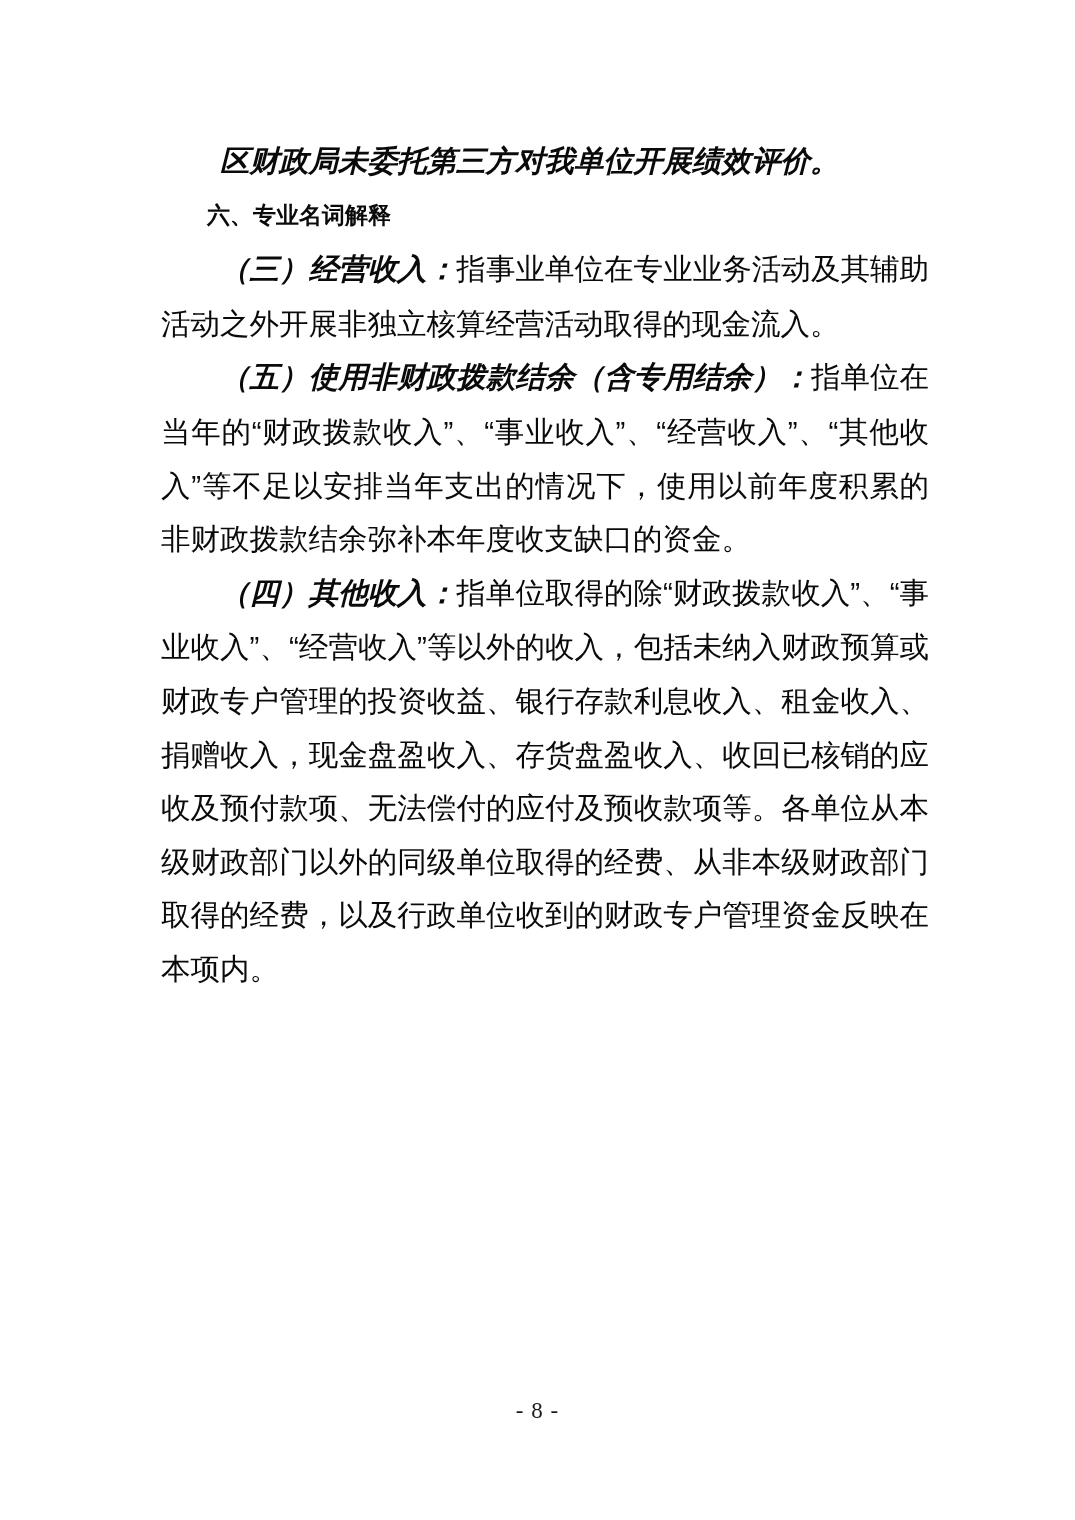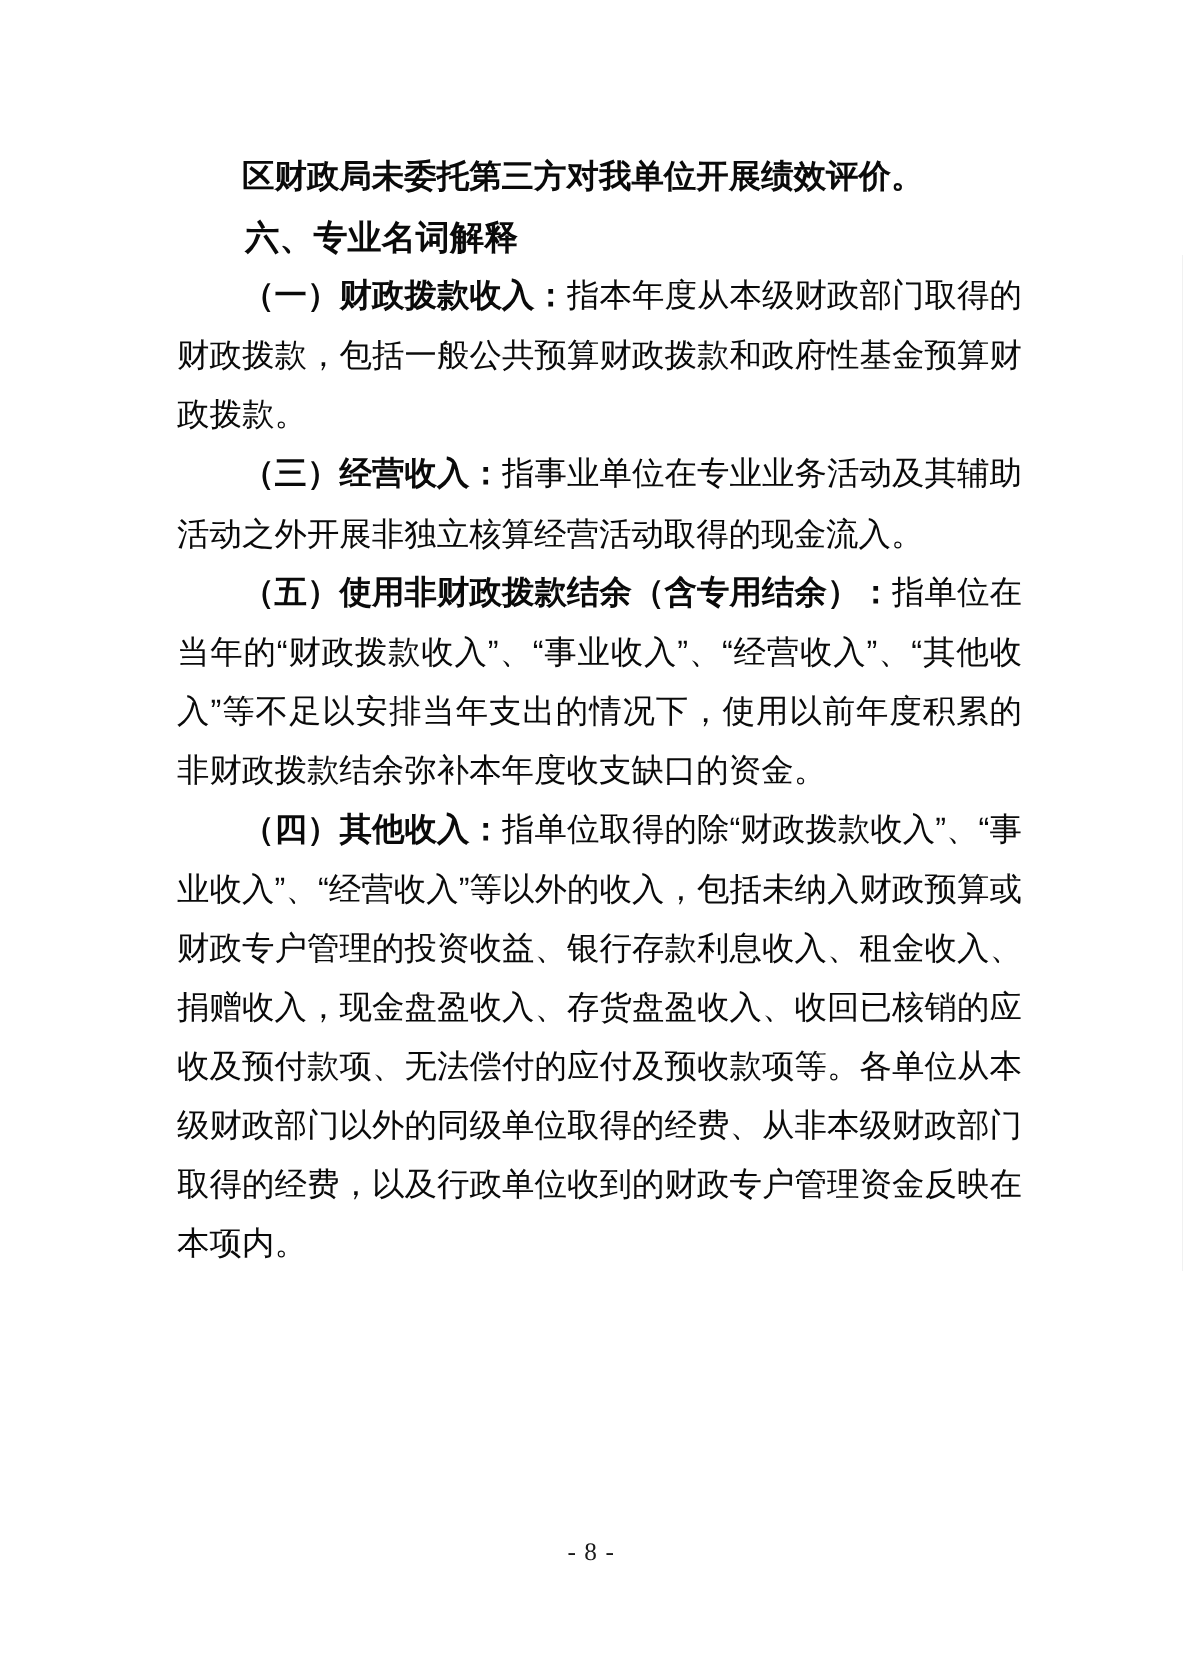--- a/index.html
+++ b/index.html
@@ -28,26 +28,27 @@
   }
   .content p {
     margin: 0;
     padding: 0;
     text-indent: 2em;
   }
   
   .kaiti {
     font-family: "Liberation Serif", serif;
     font-weight: 700;
+    font-style: italic;
   }
   
   .heading {
     margin: 0;
     text-indent: 0;
-    font-size: 31px;
+    font-size: 23px;
     font-weight: 700;
     font-family: "Liberation Sans", sans-serif;
     text-align: left;
   }
   .footer {
     position: absolute;
     left: 0;
     top: 1398px;
     width: 100%;
     text-align: center;
@@ -60,21 +61,20 @@
 </head>
 <body>
 
 <div class="page">
   <div class="content">
 
     <p class="kaiti">区财政局未委托第三方对我单位开展绩效评价。</p>
 
     <p class="heading">六、专业名词解释</p>
 
-    <p><span class="kaiti">（一）财政拨款收入：</span><span>指本年度从本级财政部门取得的财政拨款，包括一般公共预算财政拨款和政府性基金预算财政拨款。</span></p>
 
 
     <p><span class="kaiti">（三）经营收入：</span><span>指事业单位在专业业务活动及其辅助活动之外开展非独立核算经营活动取得的现金流入。</span></p>
 
     <p><span class="kaiti">（五）使用非财政拨款结余（含专用结余）：</span><span>指单位在当年的“财政拨款收入”、“事业收入”、“经营收入”、“其他收入”等不足以安排当年支出的情况下，使用以前年度积累的非财政拨款结余弥补本年度收支缺口的资金。</span></p>
 
     <p><span class="kaiti">（四）其他收入：</span><span>指单位取得的除“财政拨款收入”、“事业收入”、“经营收入”等以外的收入，包括未纳入财政预算或财政专户管理的投资收益、银行存款利息收入、租金收入、捐赠收入，现金盘盈收入、存货盘盈收入、收回已核销的应收及预付款项、无法偿付的应付及预收款项等。各单位从本级财政部门以外的同级单位取得的经费、从非本级财政部门取得的经费，以及行政单位收到的财政专户管理资金反映在本项内。</span></p>
 
   </div>
 

